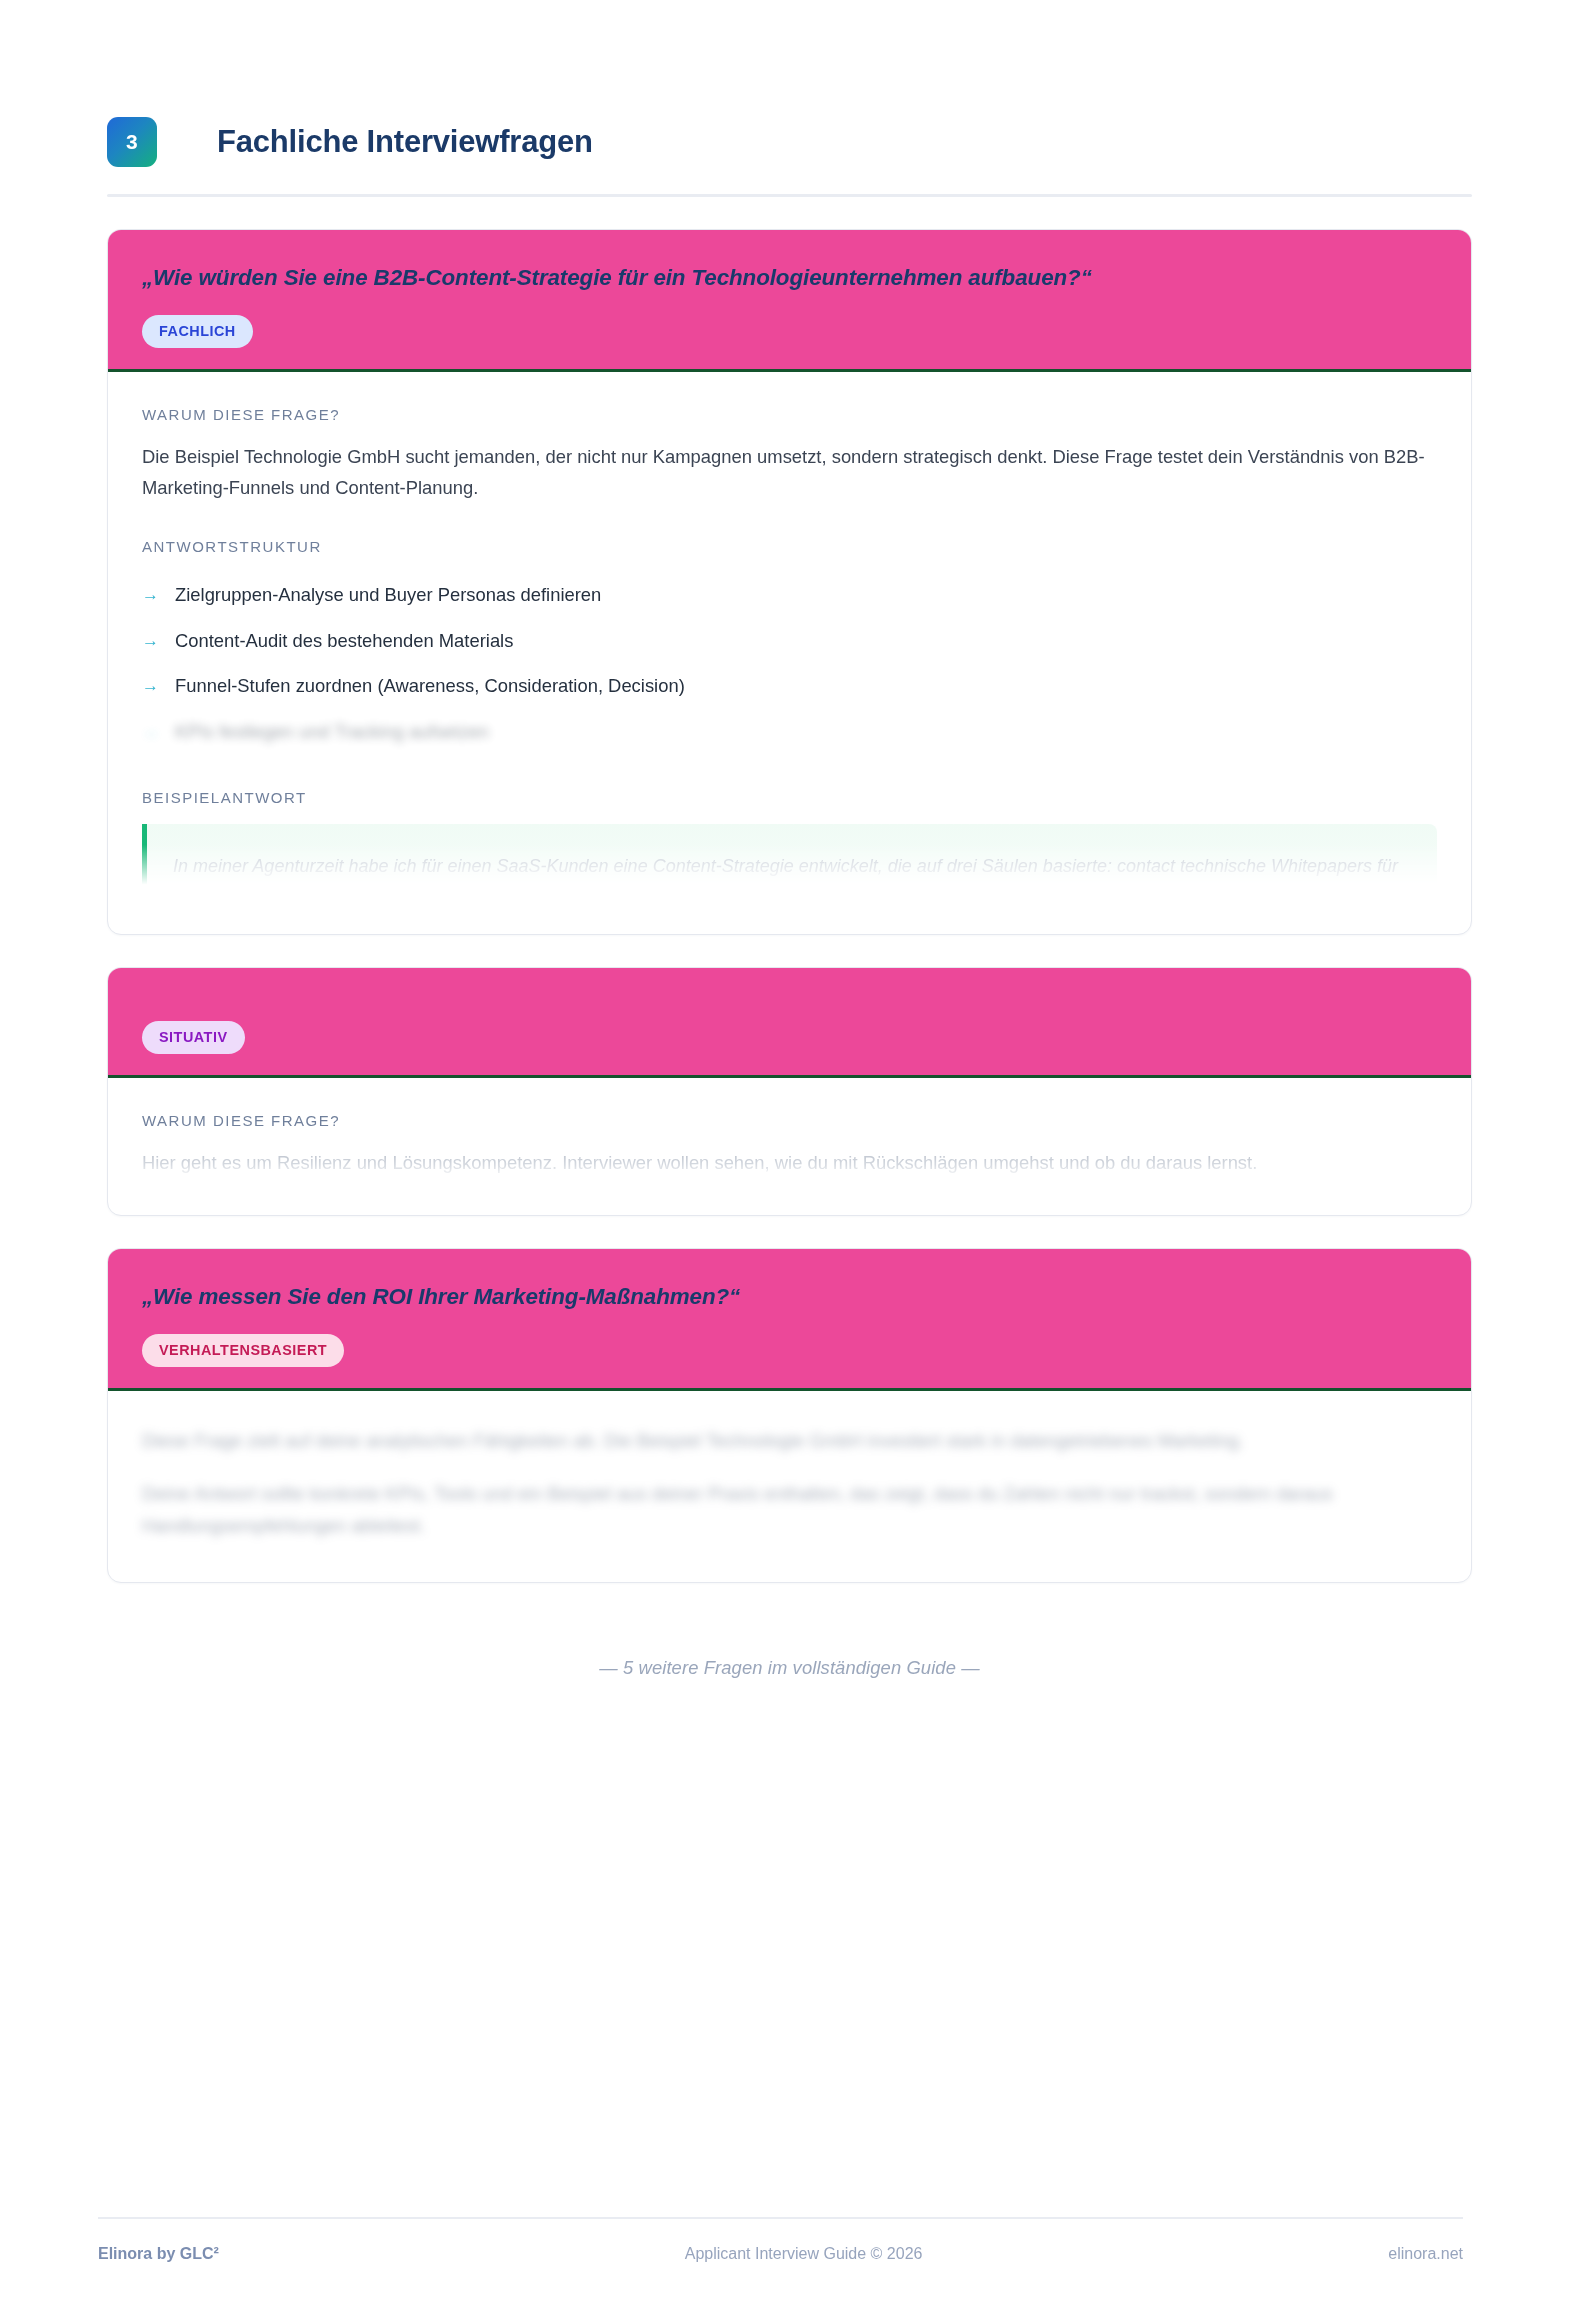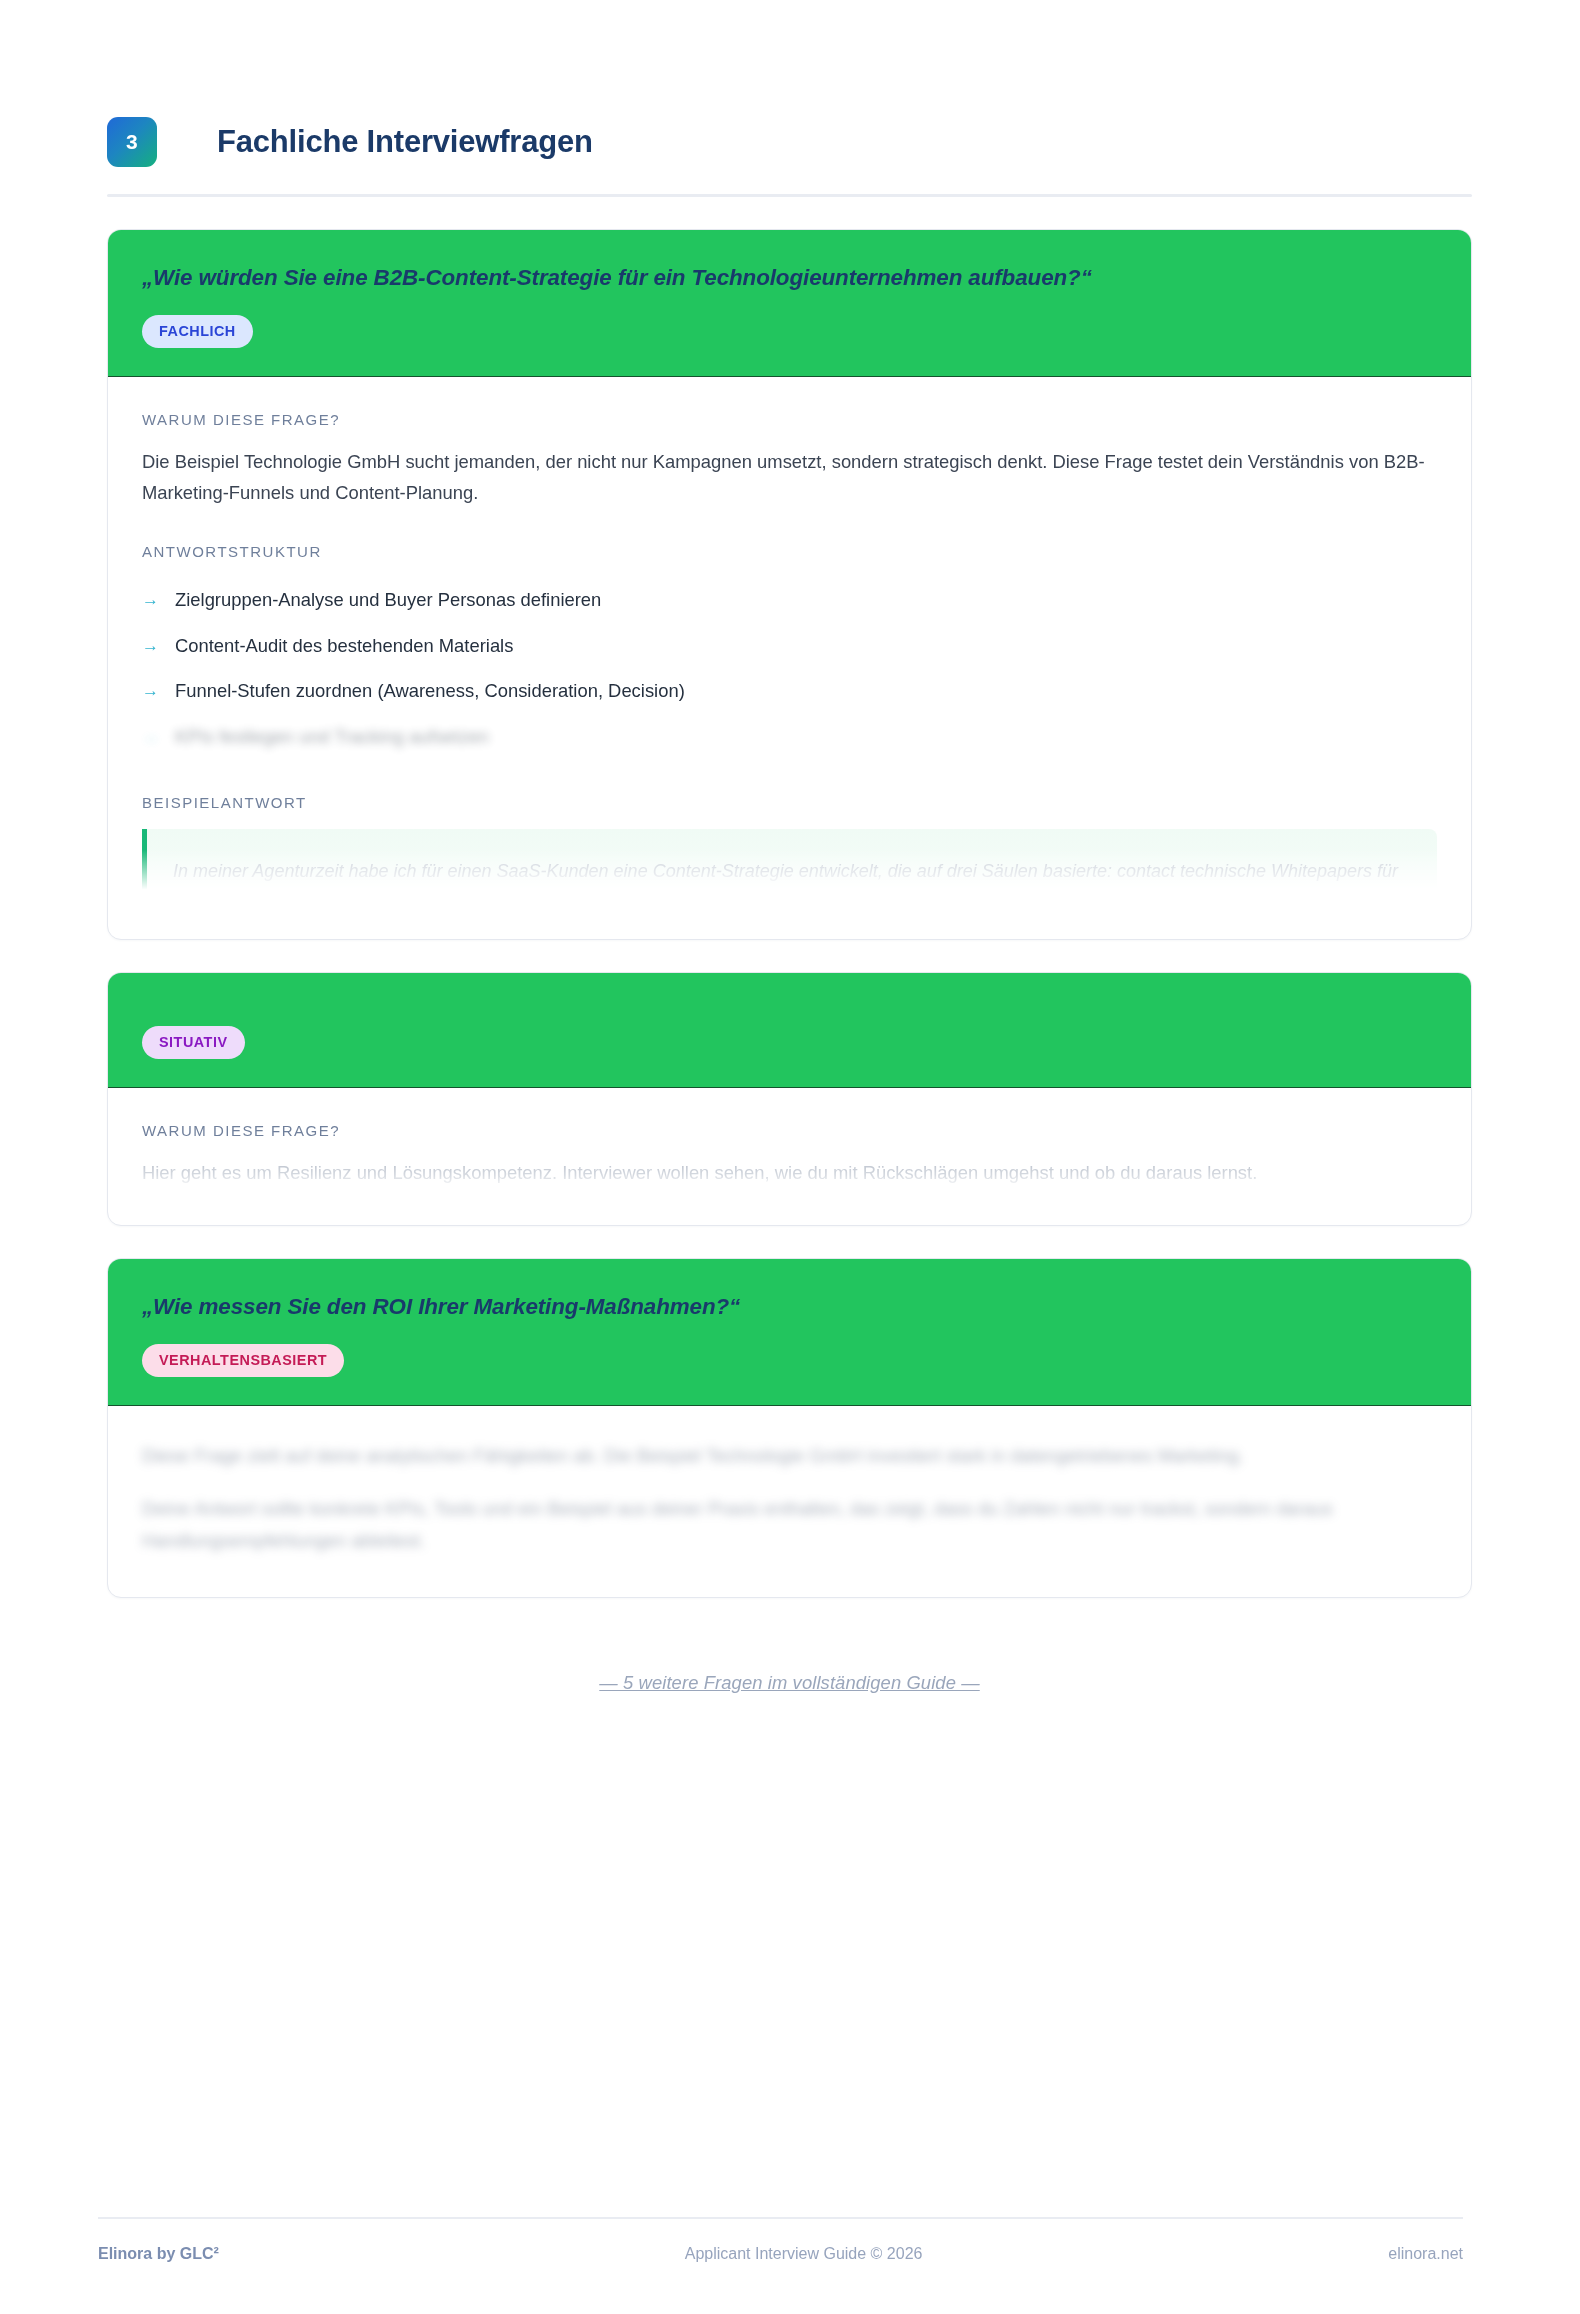--- a/index.html
+++ b/index.html
@@ -71,23 +71,23 @@
   .card {
     margin-top: 32px;
     border: 1px solid #e5e8ef;
     border-radius: 14px;
     background: #ffffff;
     overflow: hidden;
     box-shadow: 0 1px 2px rgba(25, 45, 90, 0.035);
   }
 
   .card-head {
-    background: #22c55e;
-    border-bottom: 1px solid #14532d;
-    padding: 32px 34px 28px 34px;
+    background: #ec4899;
+    border-bottom: 3px solid #14532d;
+    padding: 32px 34px 21px 34px;
   }
 
   .q-text {
     font-size: 22.4px;
     font-weight: bold;
     font-style: italic;
     color: #193a6b;
     line-height: 1.42;
     letter-spacing: -0.1px;
   }
@@ -192,21 +192,20 @@
   .locked-text p + p { margin-top: 22px; }
 
   
   .more-note {
     margin-top: 74px;
     text-align: center;
     font-size: 18.4px;
     font-style: italic;
     color: #9aa6bb;
     letter-spacing: 0.1px;
-    text-decoration: underline;
   }
 
   
   .footer {
     position: absolute;
     left: 98px;
     top: 2217px;
     width: 1365px;
   }
   .footer-rule {

